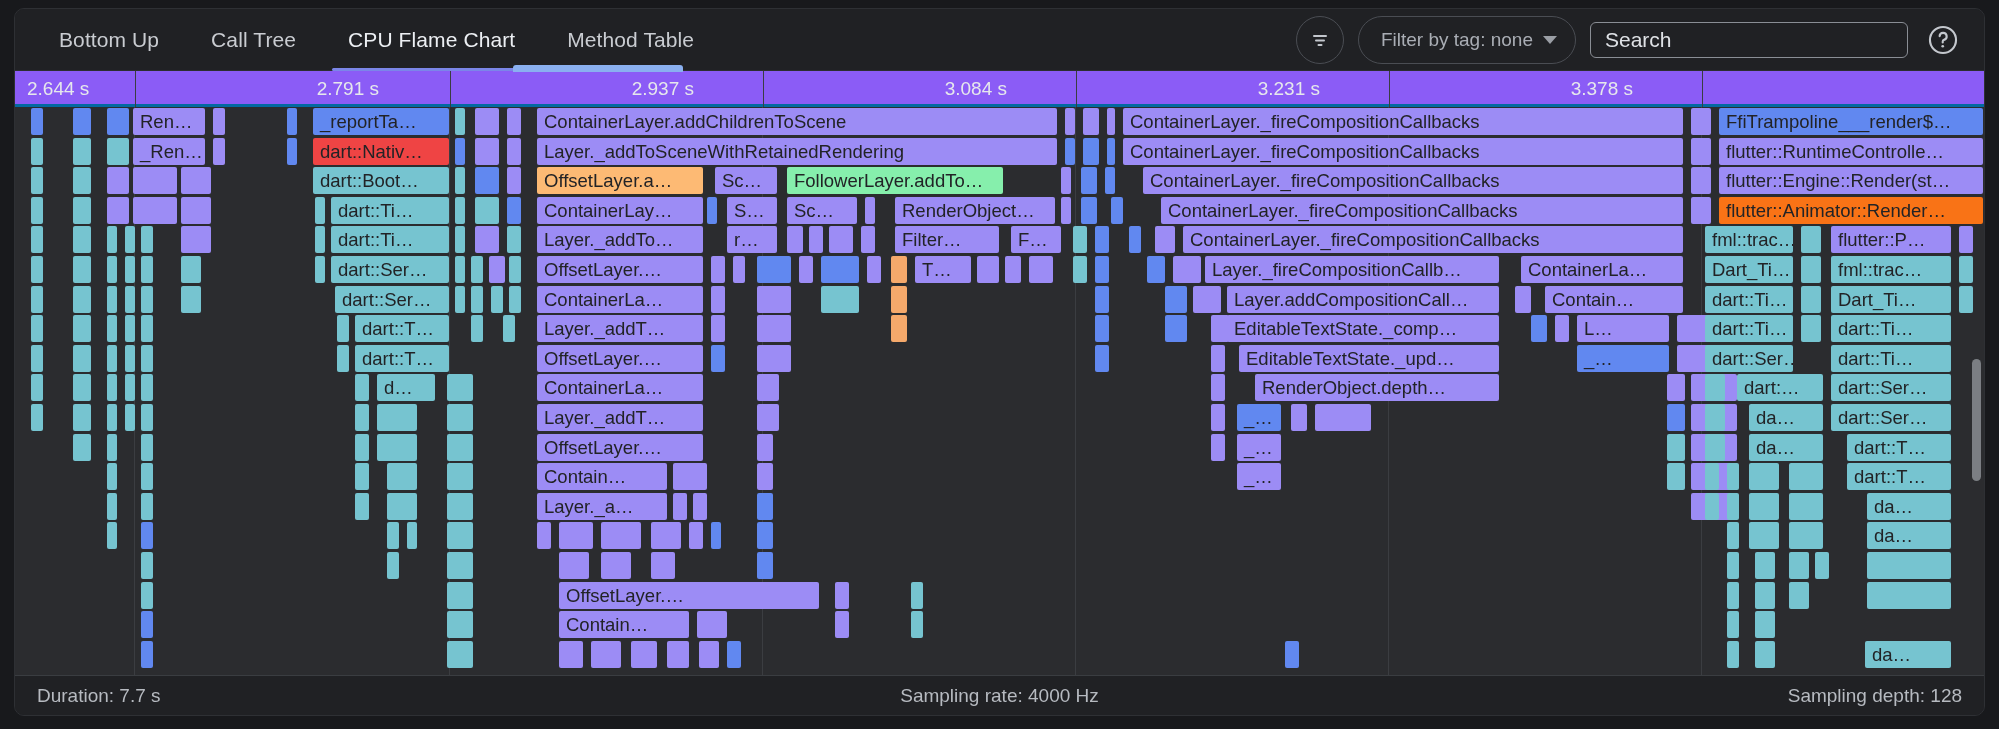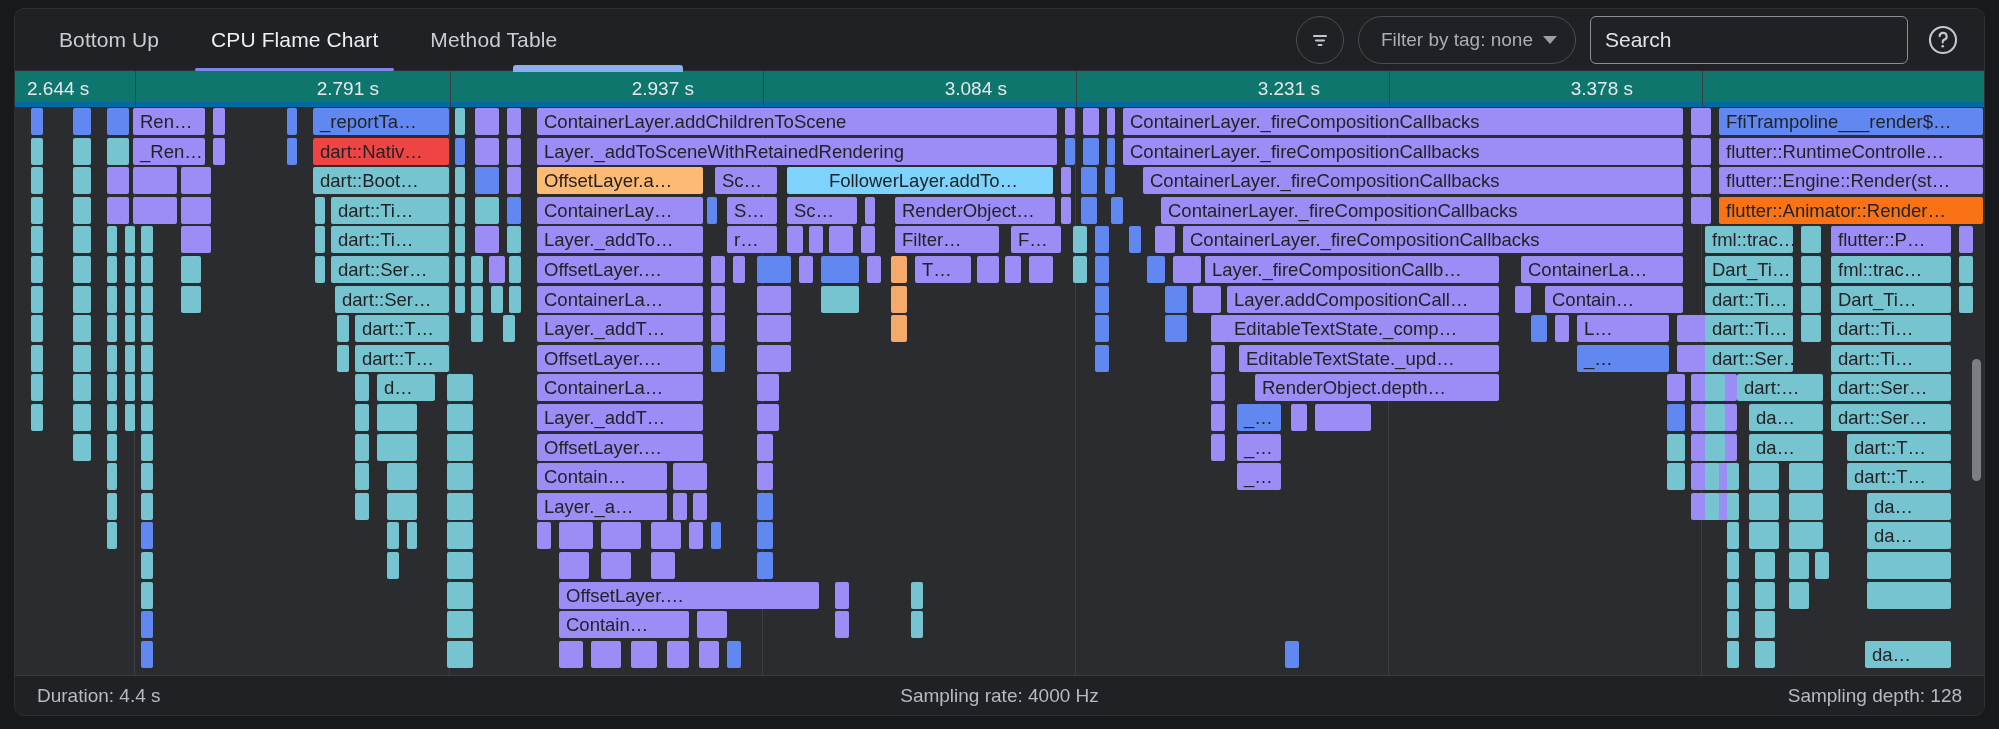--- a/index.html
+++ b/index.html
@@ -76,43 +76,43 @@
     cursor: pointer;
     white-space: nowrap;
   }
   .caret {
     width: 0; height: 0;
     border-left: 7px solid transparent;
     border-right: 7px solid transparent;
     border-top: 8px solid #9a9ea5;
   }
   .search-box {
-    width: 318px; height: 48px;
+    width: 318px; height: 36px;
     border: 1px solid #8a8e95;
     border-radius: 6px;
     background: transparent;
     color: #e8eaee;
     font-size: 21px;
     padding: 0 14px;
     font-family: "Liberation Sans", sans-serif;
     outline: none;
   }
   .search-box::placeholder { color: #dfe2e6; }
   .help-btn {
     width: 42px; height: 42px;
     display: flex; align-items: center; justify-content: center;
     cursor: pointer;
   }
 
   
   .ruler {
     position: absolute; left: 0; top: 62px;
     width: 100%; height: 36px;
-    background: #0f766e;
-    border-bottom: 5px solid #0369a1;
+    background: #8b5cf6;
+    border-bottom: 3px solid #0369a1;
   }
   .ruler-cell {
     position: absolute; top: 0; height: 36px;
     border-left: 1px solid #3a3d41;
     color: #e6e8ec;
     font-size: 19px;
     display: flex; align-items: center; justify-content: flex-end;
     padding-right: 8px;
     white-space: nowrap;
   }
@@ -184,20 +184,23 @@
 </head>
 <body>
 
 <div class="app">
   <div class="panel">
 
     <div class="toolbar">
       <div class="tabs">
         <div class="tab">
           <span>Bottom Up</span>
+        </div>
+        <div class="tab">
+          <span>Call Tree</span>
         </div>
         <div class="tab active">
           <span>CPU Flame Chart</span>
         </div>
         <div class="tab">
           <span>Method Table</span>
         </div>
       </div>
 
       <div class="toolbar-right">
@@ -300,21 +303,21 @@
           <div class="fg-block" style="left: 58px; width: 18px; background: rgb(118, 196, 208);"></div>
           <div class="fg-block" style="left: 92px; width: 22px; background: rgb(156, 140, 245);"></div>
           <div class="fg-block" style="left: 118px; width: 44px; background: rgb(156, 140, 245);"></div>
           <div class="fg-block" style="left: 166px; width: 30px; background: rgb(156, 140, 245);"></div>
           <div class="fg-block" style="left: 298px; width: 136px; background: rgb(118, 196, 208);">dart::Boot…</div>
           <div class="fg-block" style="left: 440px; width: 10px; background: rgb(118, 196, 208);"></div>
           <div class="fg-block" style="left: 460px; width: 24px; background: rgb(97, 136, 240);"></div>
           <div class="fg-block" style="left: 492px; width: 14px; background: rgb(156, 140, 245);"></div>
           <div class="fg-block" style="left: 522px; width: 166px; background: #fdba74;">OffsetLayer.a…</div>
           <div class="fg-block" style="left: 700px; width: 62px; background: rgb(156, 140, 245);">Sc…</div>
-          <div class="fg-block" style="left: 772px; width: 266px; background: #7dd3fc; text-align: center;">FollowerLayer.addTo…</div>
+          <div class="fg-block" style="left: 772px; width: 216px; background: #86efac;">FollowerLayer.addTo…</div>
           <div class="fg-block" style="left: 1046px; width: 10px; background: rgb(156, 140, 245);"></div>
           <div class="fg-block" style="left: 1066px; width: 16px; background: rgb(97, 136, 240);"></div>
           <div class="fg-block" style="left: 1090px; width: 10px; background: rgb(97, 136, 240);"></div>
           <div class="fg-block" style="left: 1128px; width: 540px; background: rgb(156, 140, 245);">ContainerLayer._fireCompositionCallbacks</div>
           <div class="fg-block" style="left: 1676px; width: 20px; background: rgb(156, 140, 245);"></div>
           <div class="fg-block" style="left: 1704px; width: 264px; background: rgb(156, 140, 245);">flutter::Engine::Render(st…</div>
         </div>
         <div class="fg-row" style="top: 88.8px;">
           <div class="fg-block" style="left: 16px; width: 12px; background: rgb(118, 196, 208);"></div>
           <div class="fg-block" style="left: 58px; width: 18px; background: rgb(118, 196, 208);"></div>
@@ -634,21 +637,21 @@
           <div class="fg-block" style="left: 712px; width: 14px; background: rgb(97, 136, 240);"></div>
           <div class="fg-block" style="left: 1270px; width: 14px; background: rgb(97, 136, 240);"></div>
           <div class="fg-block" style="left: 1712px; width: 12px; background: rgb(118, 196, 208);"></div>
           <div class="fg-block" style="left: 1740px; width: 20px; background: rgb(118, 196, 208);"></div>
           <div class="fg-block" style="left: 1850px; width: 86px; background: rgb(118, 196, 208);">da…</div>
         </div>
       </div>
 
     <div class="statusbar">
       <div class="status-item left">
-        <span>Duration: 4.4 s</span>
+        <span>Duration: 7.7 s</span>
       </div>
       <div class="status-item">
         <span>Sampling rate: 4000 Hz</span>
       </div>
       <div class="status-item right">
         <span>Sampling depth: 128</span>
       </div>
     </div>
 
   </div>

